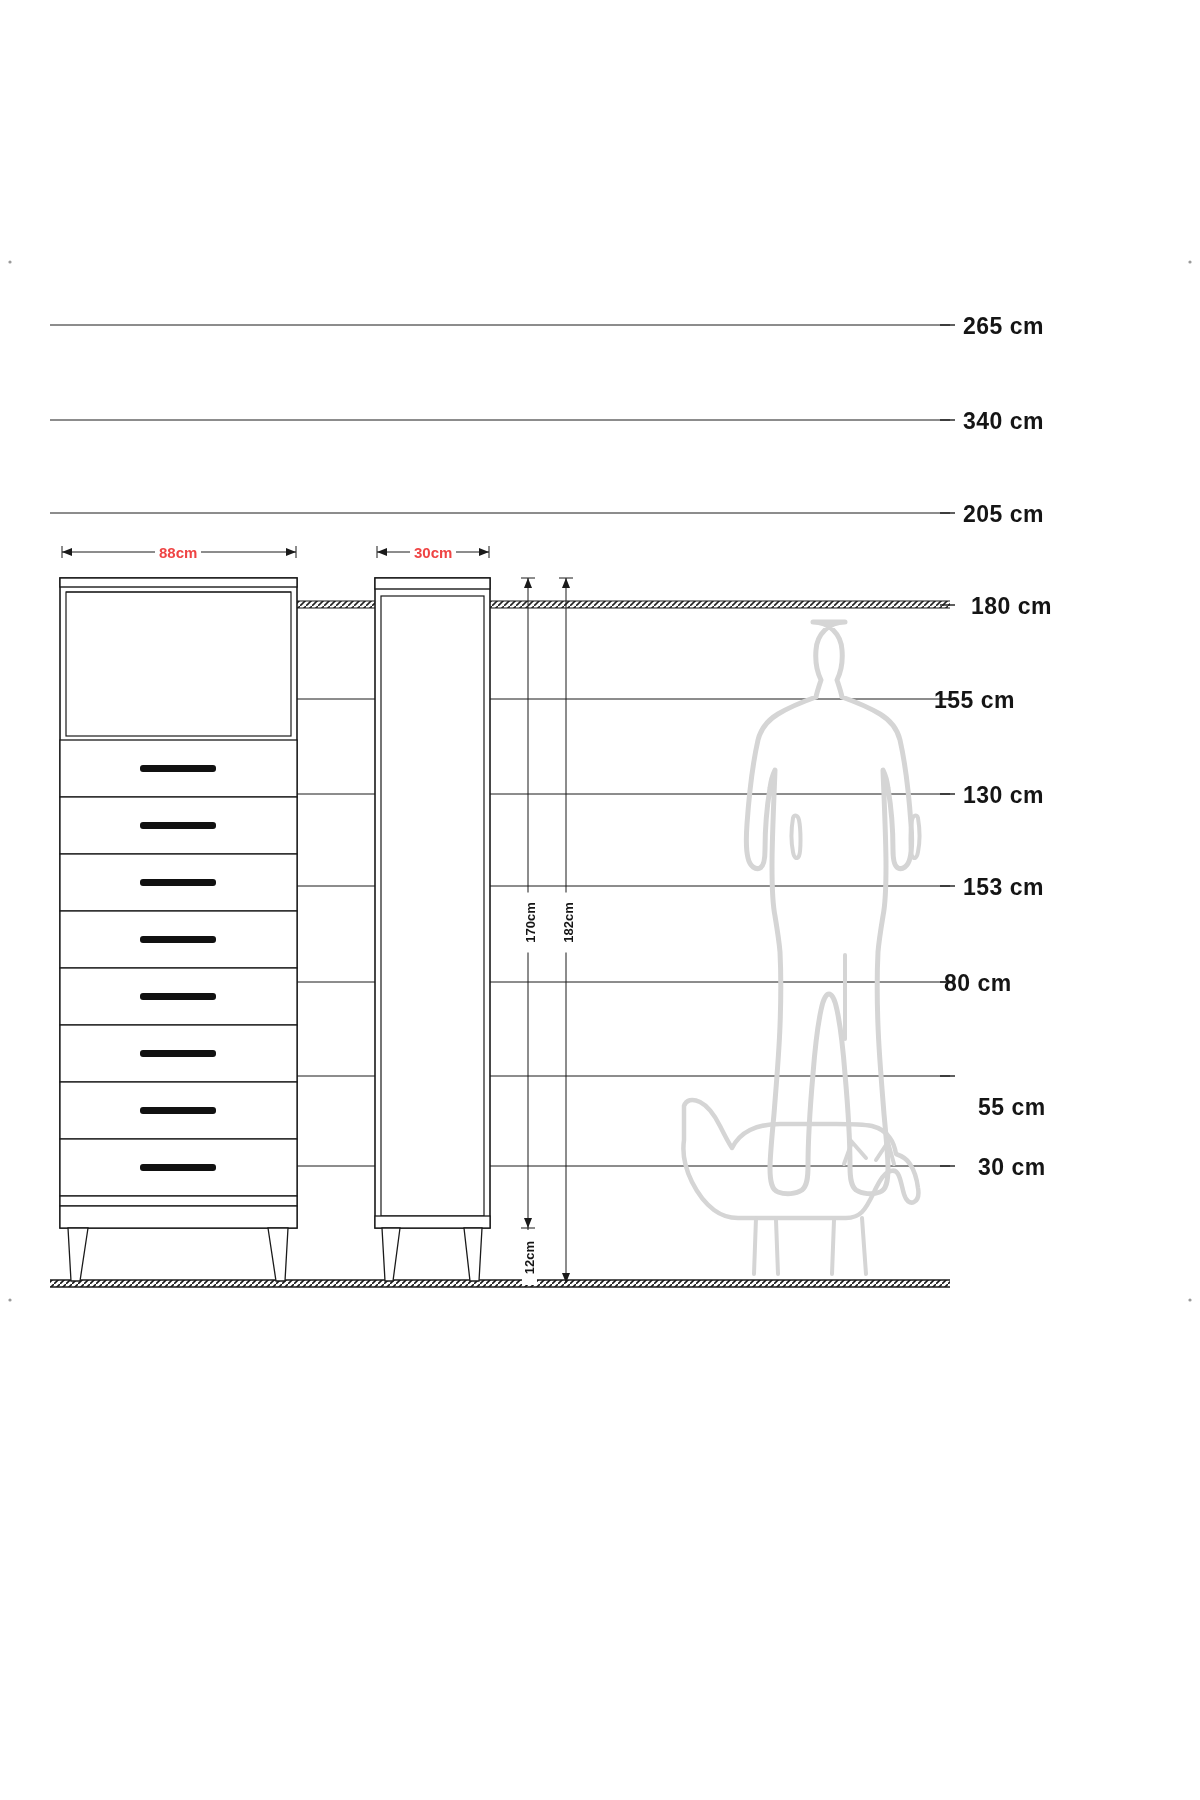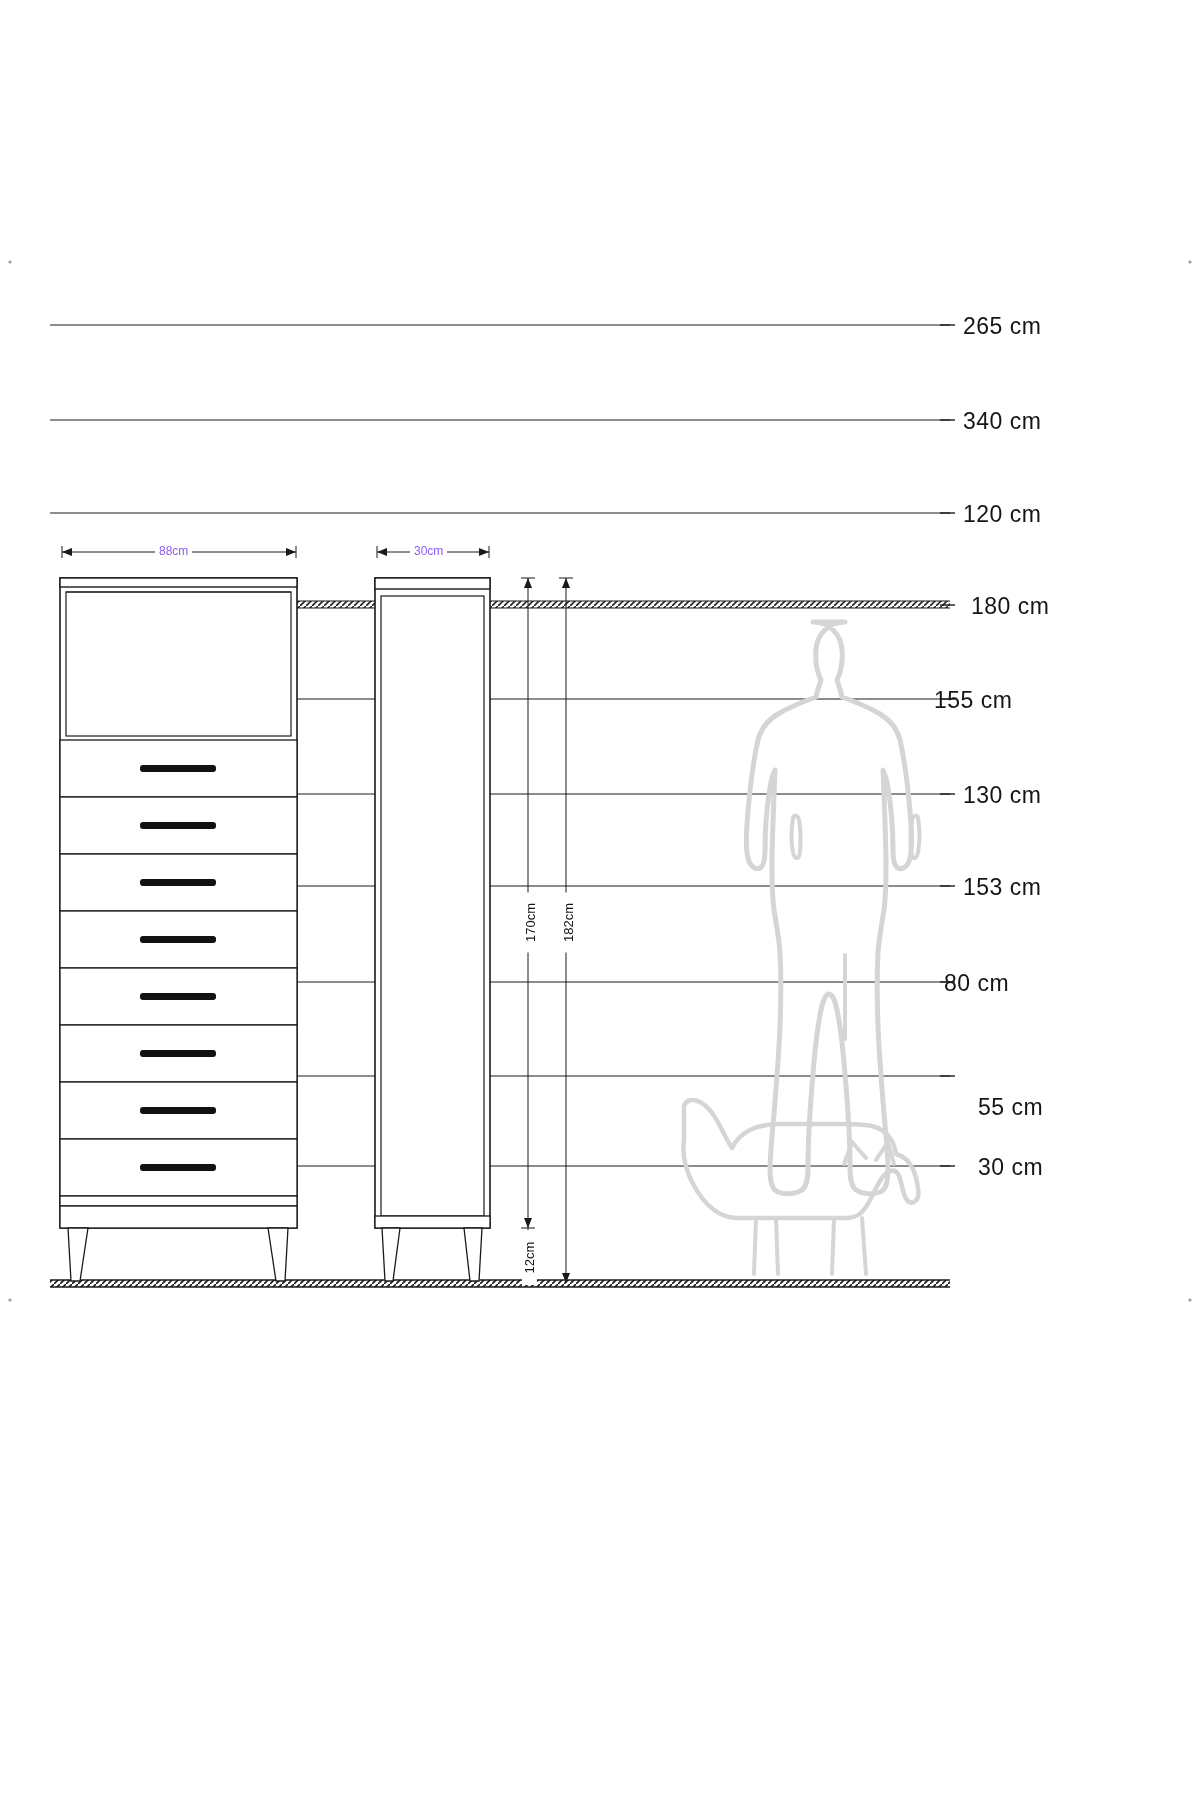--- a/index.html
+++ b/index.html
@@ -12,42 +12,43 @@
     height: 1800px;
     font-family: "Liberation Sans", sans-serif;
     color: #1a1a1a;
     overflow: hidden;
   }
   #stage {
     position: relative;
     width: 1200px;
     height: 1380px;
     background: #ffffff;
+    font-weight: bold;
   }
   .canvas {
     position: absolute;
     left: 0; top: 0;
     width: 1200px;
     height: 1800px;
   }
   
   .scale-label {
     position: absolute;
     font-size: 23px;
     letter-spacing: 0.5px;
     color: #151515;
     white-space: nowrap;
     text-align: left;
     font-family: "Liberation Sans", sans-serif;
   }
   
   .dim-label {
     position: absolute;
-    font-size: 12px;
-    color: #8b5cf6;
+    font-size: 15px;
+    color: #ef4444;
     background: #ffffff;
     padding: 0 4px;
     white-space: nowrap;
     font-family: "Liberation Sans", sans-serif;
     text-align: center;
   }
   .vdim-label {
     position: absolute;
     font-size: 13px;
     color: #151515;
@@ -293,21 +294,21 @@
     </g>
 
     <circle cx="10" cy="262" r="1.6" fill="#9a9a9a"></circle>
     <circle cx="1190" cy="262" r="1.6" fill="#9a9a9a"></circle>
     <circle cx="10" cy="1300" r="1.6" fill="#9a9a9a"></circle>
     <circle cx="1190" cy="1300" r="1.6" fill="#9a9a9a"></circle>
   </svg>
 
   <div class="scale-label" style="left:963px; top:313px;">265 cm</div>
   <div class="scale-label" style="left:963px; top:408px;">340 cm</div>
-  <div class="scale-label" style="left:963px; top:501px;">120 cm</div>
+  <div class="scale-label" style="left:963px; top:501px;">205 cm</div>
   <div class="scale-label" style="left:963px; top:593px;margin-left:8px;">180 cm</div>
   <div class="scale-label" style="left:934px; top:687px;">155 cm</div>
   <div class="scale-label" style="left:963px; top:782px;">130 cm</div>
   <div class="scale-label" style="left:963px; top:874px;">153 cm</div>
   <div class="scale-label" style="left:944px; top:970px;">80 cm</div>
   <div class="scale-label" style="left:978px; top:1064px;margin-top:30px;">55 cm</div>
   <div class="scale-label" style="left:978px; top:1154px;">30 cm</div>
 
   <div class="dim-label" style="left:155px; top:544px;">88cm</div>
   <div class="dim-label" style="left:410px; top:544px;">30cm</div>

